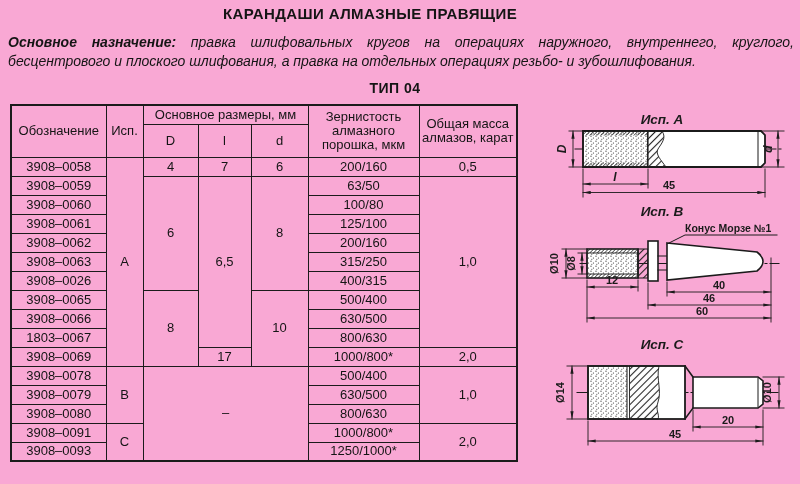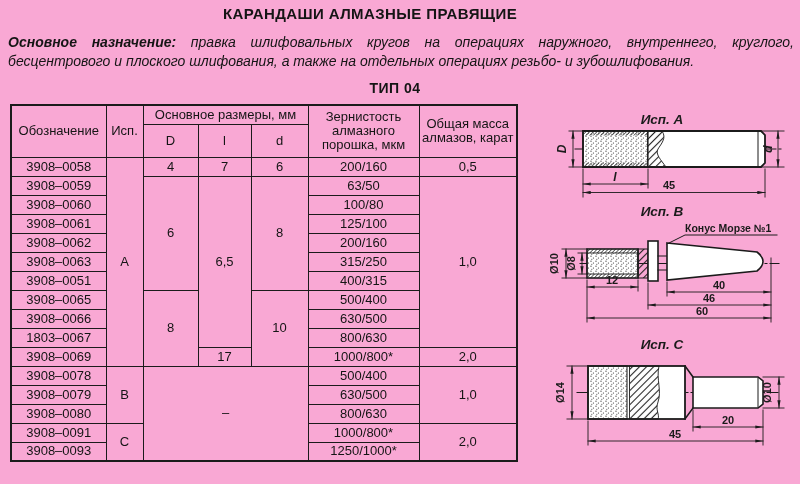--- a/index.html
+++ b/index.html
@@ -40,21 +40,21 @@
 </style>
 </head>
 <body>
 
 <div class="sheet">
 
   <div class="title">КАРАНДАШИ АЛМАЗНЫЕ ПРАВЯЩИЕ</div>
 
   <div class="purpose">
     <div class="l1"><b>Основное назначение:</b> <span>правка шлифовальных кругов на операциях наружного, внутреннего, круглого,</span></div>
-    <div class="l2">бесцентрового и плоского шлифования, а также на отдельных операциях резьбо- и зубошлифования.</div>
+    <div class="l2">бесцентрового и плоского шлифования, а правка на отдельных операциях резьбо- и зубошлифования.</div>
   </div>
 
   <div class="type-heading">ТИП 04</div>
 
   <table class="spec">
     <colgroup>
       <col style="width:95px">
         <col style="width:37px">
         <col style="width:55px">
       <col style="width:53px">
@@ -103,21 +103,21 @@
       </tr>
       <tr class="dr">
         <td>3908–0062</td>
         <td>200/160</td>
       </tr>
       <tr class="dr">
         <td>3908–0063</td>
         <td>315/250</td>
       </tr>
       <tr class="dr">
-        <td>3908–0051</td>
+        <td>3908–0026</td>
         <td>400/315</td>
       </tr>
       <tr class="dr">
         <td>3908–0065</td>
         <td rowspan="4">8</td>
         <td rowspan="4">10</td>
         <td>500/400</td>
       </tr>
       <tr class="dr">
         <td>3908–0066</td>

